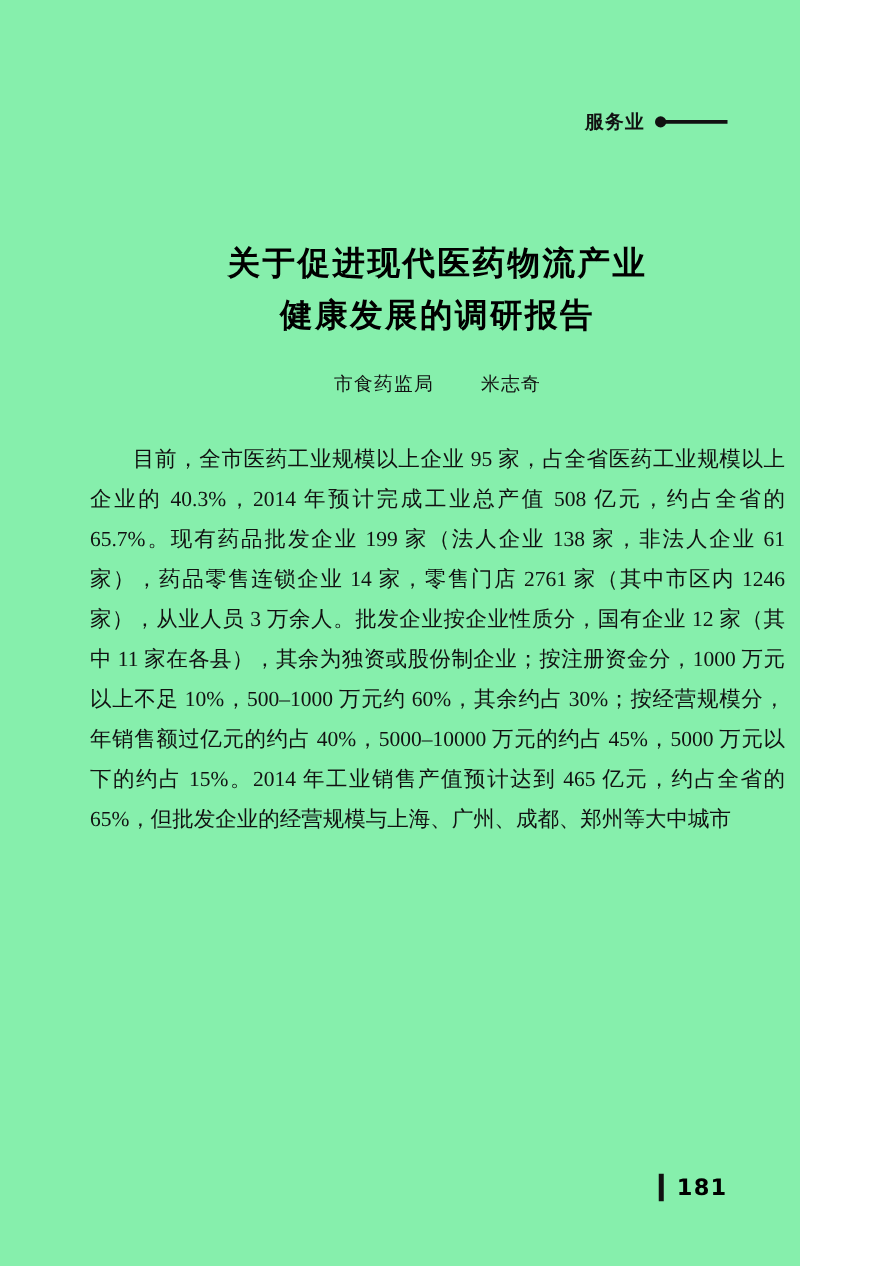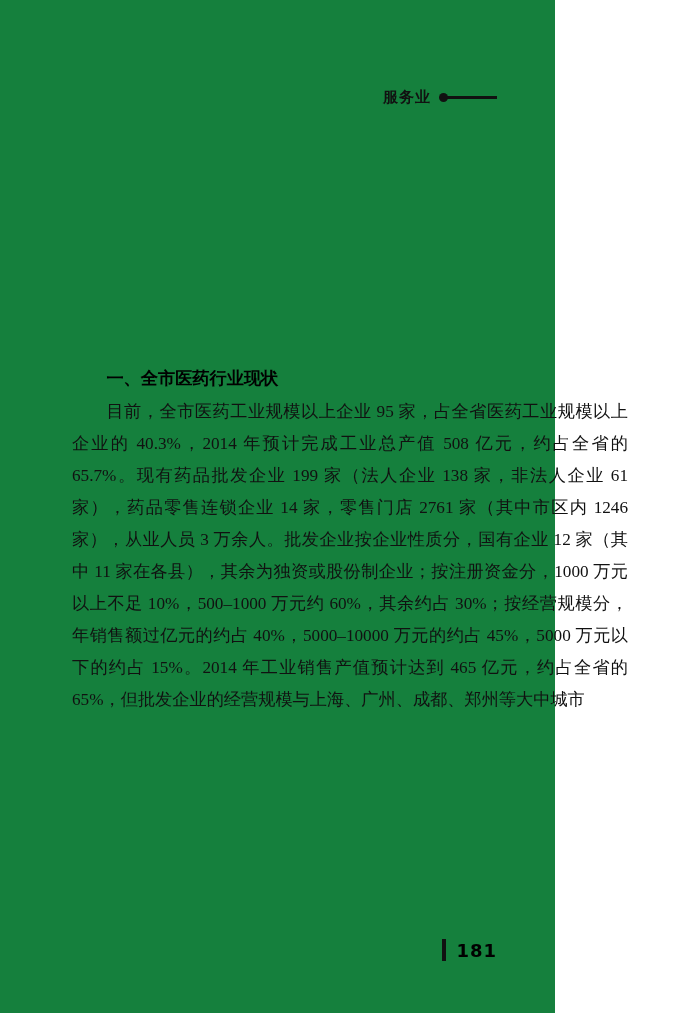--- a/index.html
+++ b/index.html
@@ -11,23 +11,23 @@
     height: 1013px;
     background: #ffffff;
     font-family: "Liberation Serif", "DejaVu Serif", serif;
     color: #111111;
     position: relative;
     overflow: hidden;
   }
   .page {
     position: absolute;
     left: 0; top: 0;
-    width: 555px;
+    width: 640px;
     height: 1013px;
-    background: #15803d;
+    background: #86efac;
   }
 
   
   .header {
     position: absolute;
     top: 88px;
     right: 58px;
     display: flex;
     align-items: center;
     gap: 0px;
@@ -137,23 +137,31 @@
 <body>
 
 <div class="page">
 
   <div class="header">
     <span class="header-label">服务业</span>
     <span class="header-dot"></span>
     <span class="header-rule"></span>
   </div>
 
+  <div class="title-block">
+    <div class="title-line">关于促进现代医药物流产业</div>
+    <div class="title-line">健康发展的调研报告</div>
+    <div class="byline">
+      <span>市食药监局</span>
+      <span class="sep"></span>
+      <span>米志奇</span>
+    </div>
+  </div>
 
   <div class="body-block">
-    <p class="section-head">一、全市医药行业现状</p>
     <p class="para">目前，全市医药工业规模以上企业 95 家，占全省医药工业规模以上企业的 40.3%，2014 年预计完成工业总产值 508 亿元，约占全省的 65.7%。现有药品批发企业 199 家（法人企业 138 家，非法人企业 61 家），药品零售连锁企业 14 家，零售门店 2761 家（其中市区内 1246 家），从业人员 3 万余人。批发企业按企业性质分，国有企业 12 家（其中 11 家在各县），其余为独资或股份制企业；按注册资金分，1000 万元以上不足 10%，500–1000 万元约 60%，其余约占 30%；按经营规模分，年销售额过亿元的约占 40%，5000–10000 万元的约占 45%，5000 万元以下的约占 15%。2014 年工业销售产值预计达到 465 亿元，约占全省的 65%，但批发企业的经营规模与上海、广州、成都、郑州等大中城市</p>
   </div>
 
   <div class="footer">
     <span class="footer-bar"></span>
     <span class="footer-num">181</span>
   </div>
 
 </div>
 

